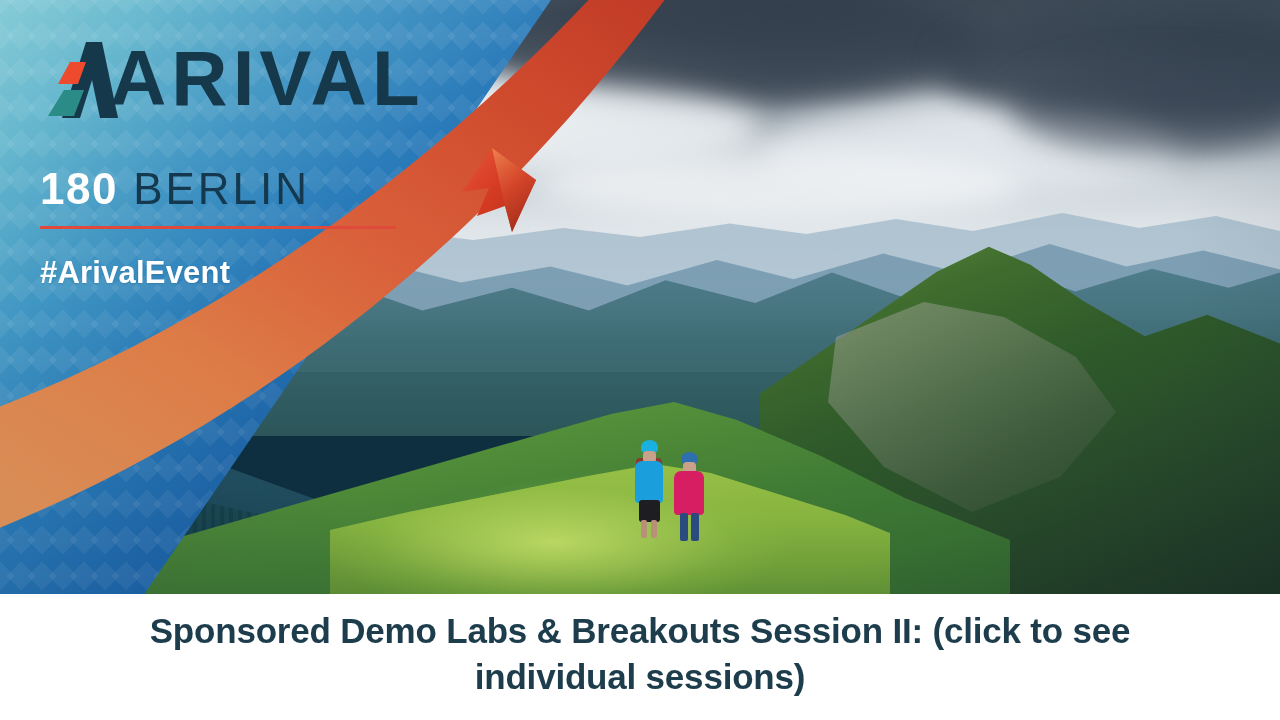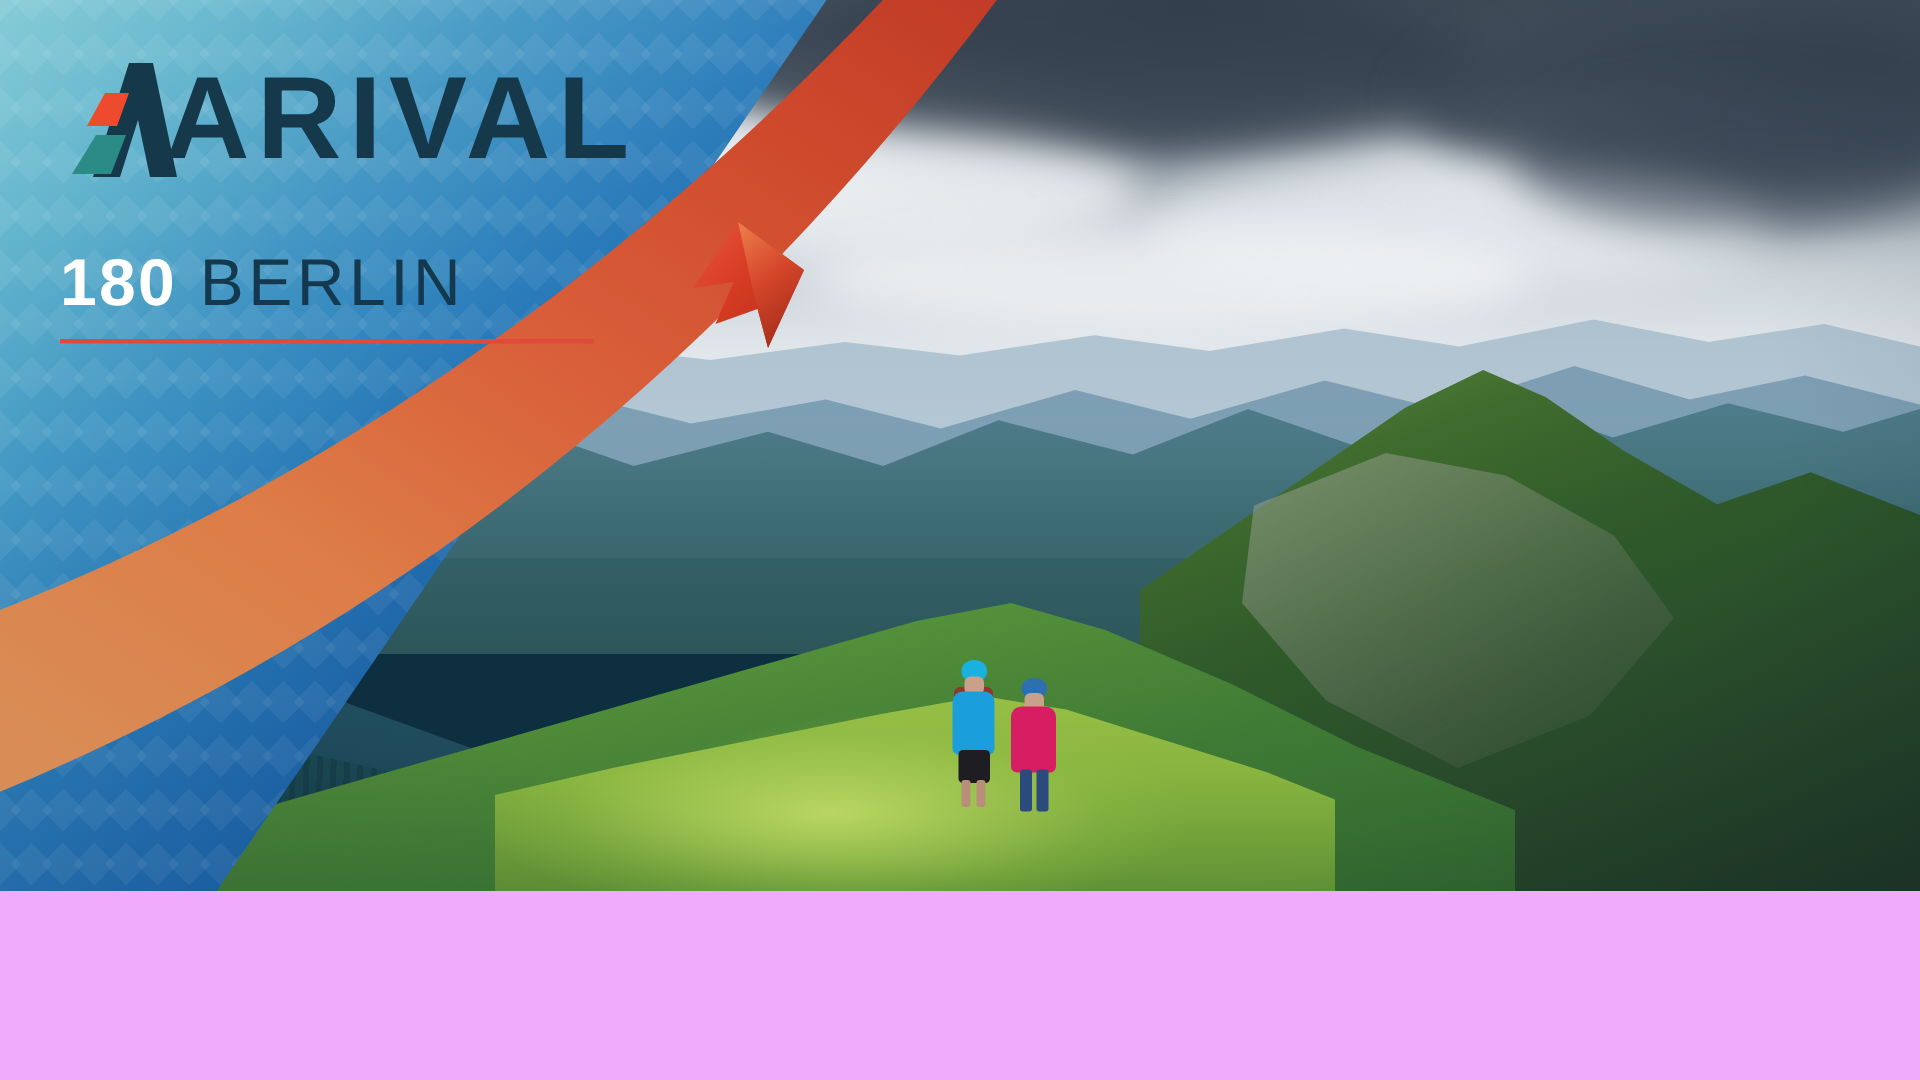--- a/index.html
+++ b/index.html
@@ -6,21 +6,21 @@
   html, body {
     width:1280px; height:720px;
     background:#ffffff;
     font-family:"Liberation Sans", sans-serif;
     overflow:hidden;
   }
 
   #page {
     position:relative;
     width:1280px; height:720px;
-    background:#f0abfc;
+    background:#fca5a5;
   }
 
   
   .hero {
     position:absolute;
     left:0; top:0;
     width:1280px; height:594px;
     overflow:hidden;
     background:#0d2f3f;
   }
@@ -347,18 +347,22 @@
         </svg>
         <div class="logo-word">ARIVAL</div>
       </div>
 
       <div class="line360">
         <span class="n360">180</span><span class="city"> BERLIN</span>
       </div>
 
       <div class="rule"></div>
 
+      <div class="hashtag">#ArivalEvent</div>
     </div>
 
   </div>
 
+  <div class="caption-area">
+    <div class="caption">Sponsored Demo Labs &amp; Breakouts Session II: (click to see individual sessions)</div>
+  </div>
 
 </div>
 
 </body></html>

